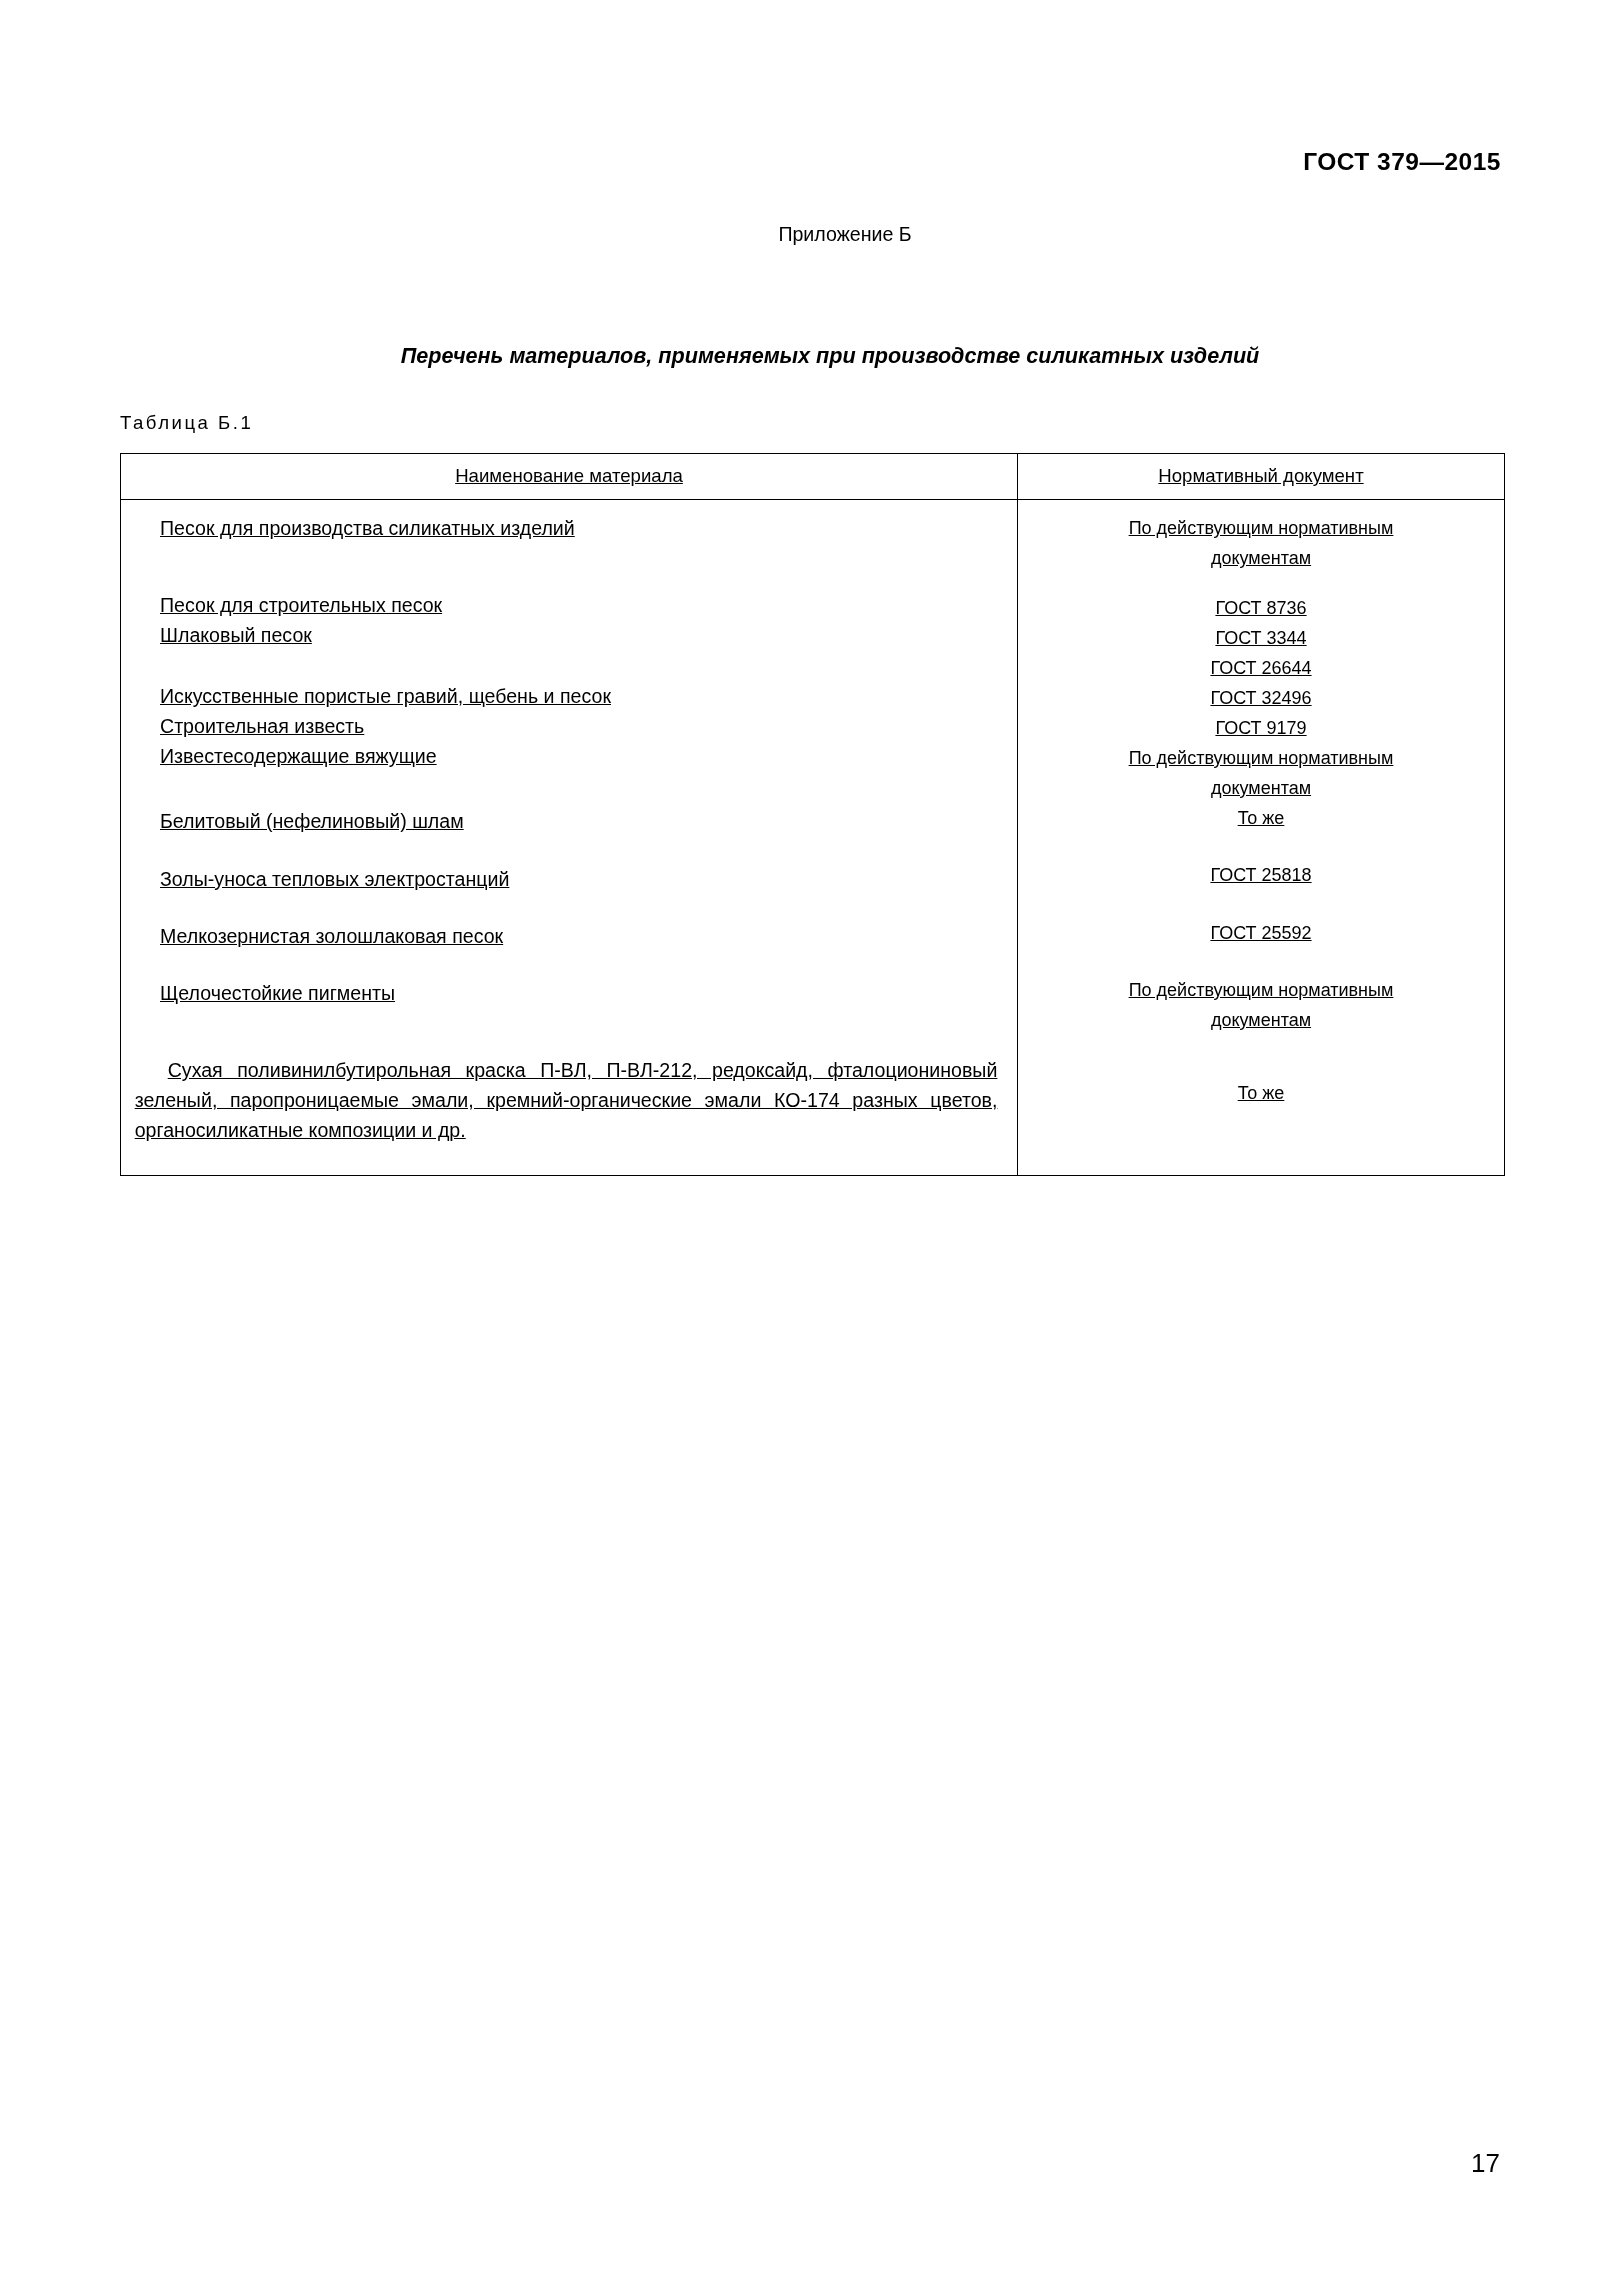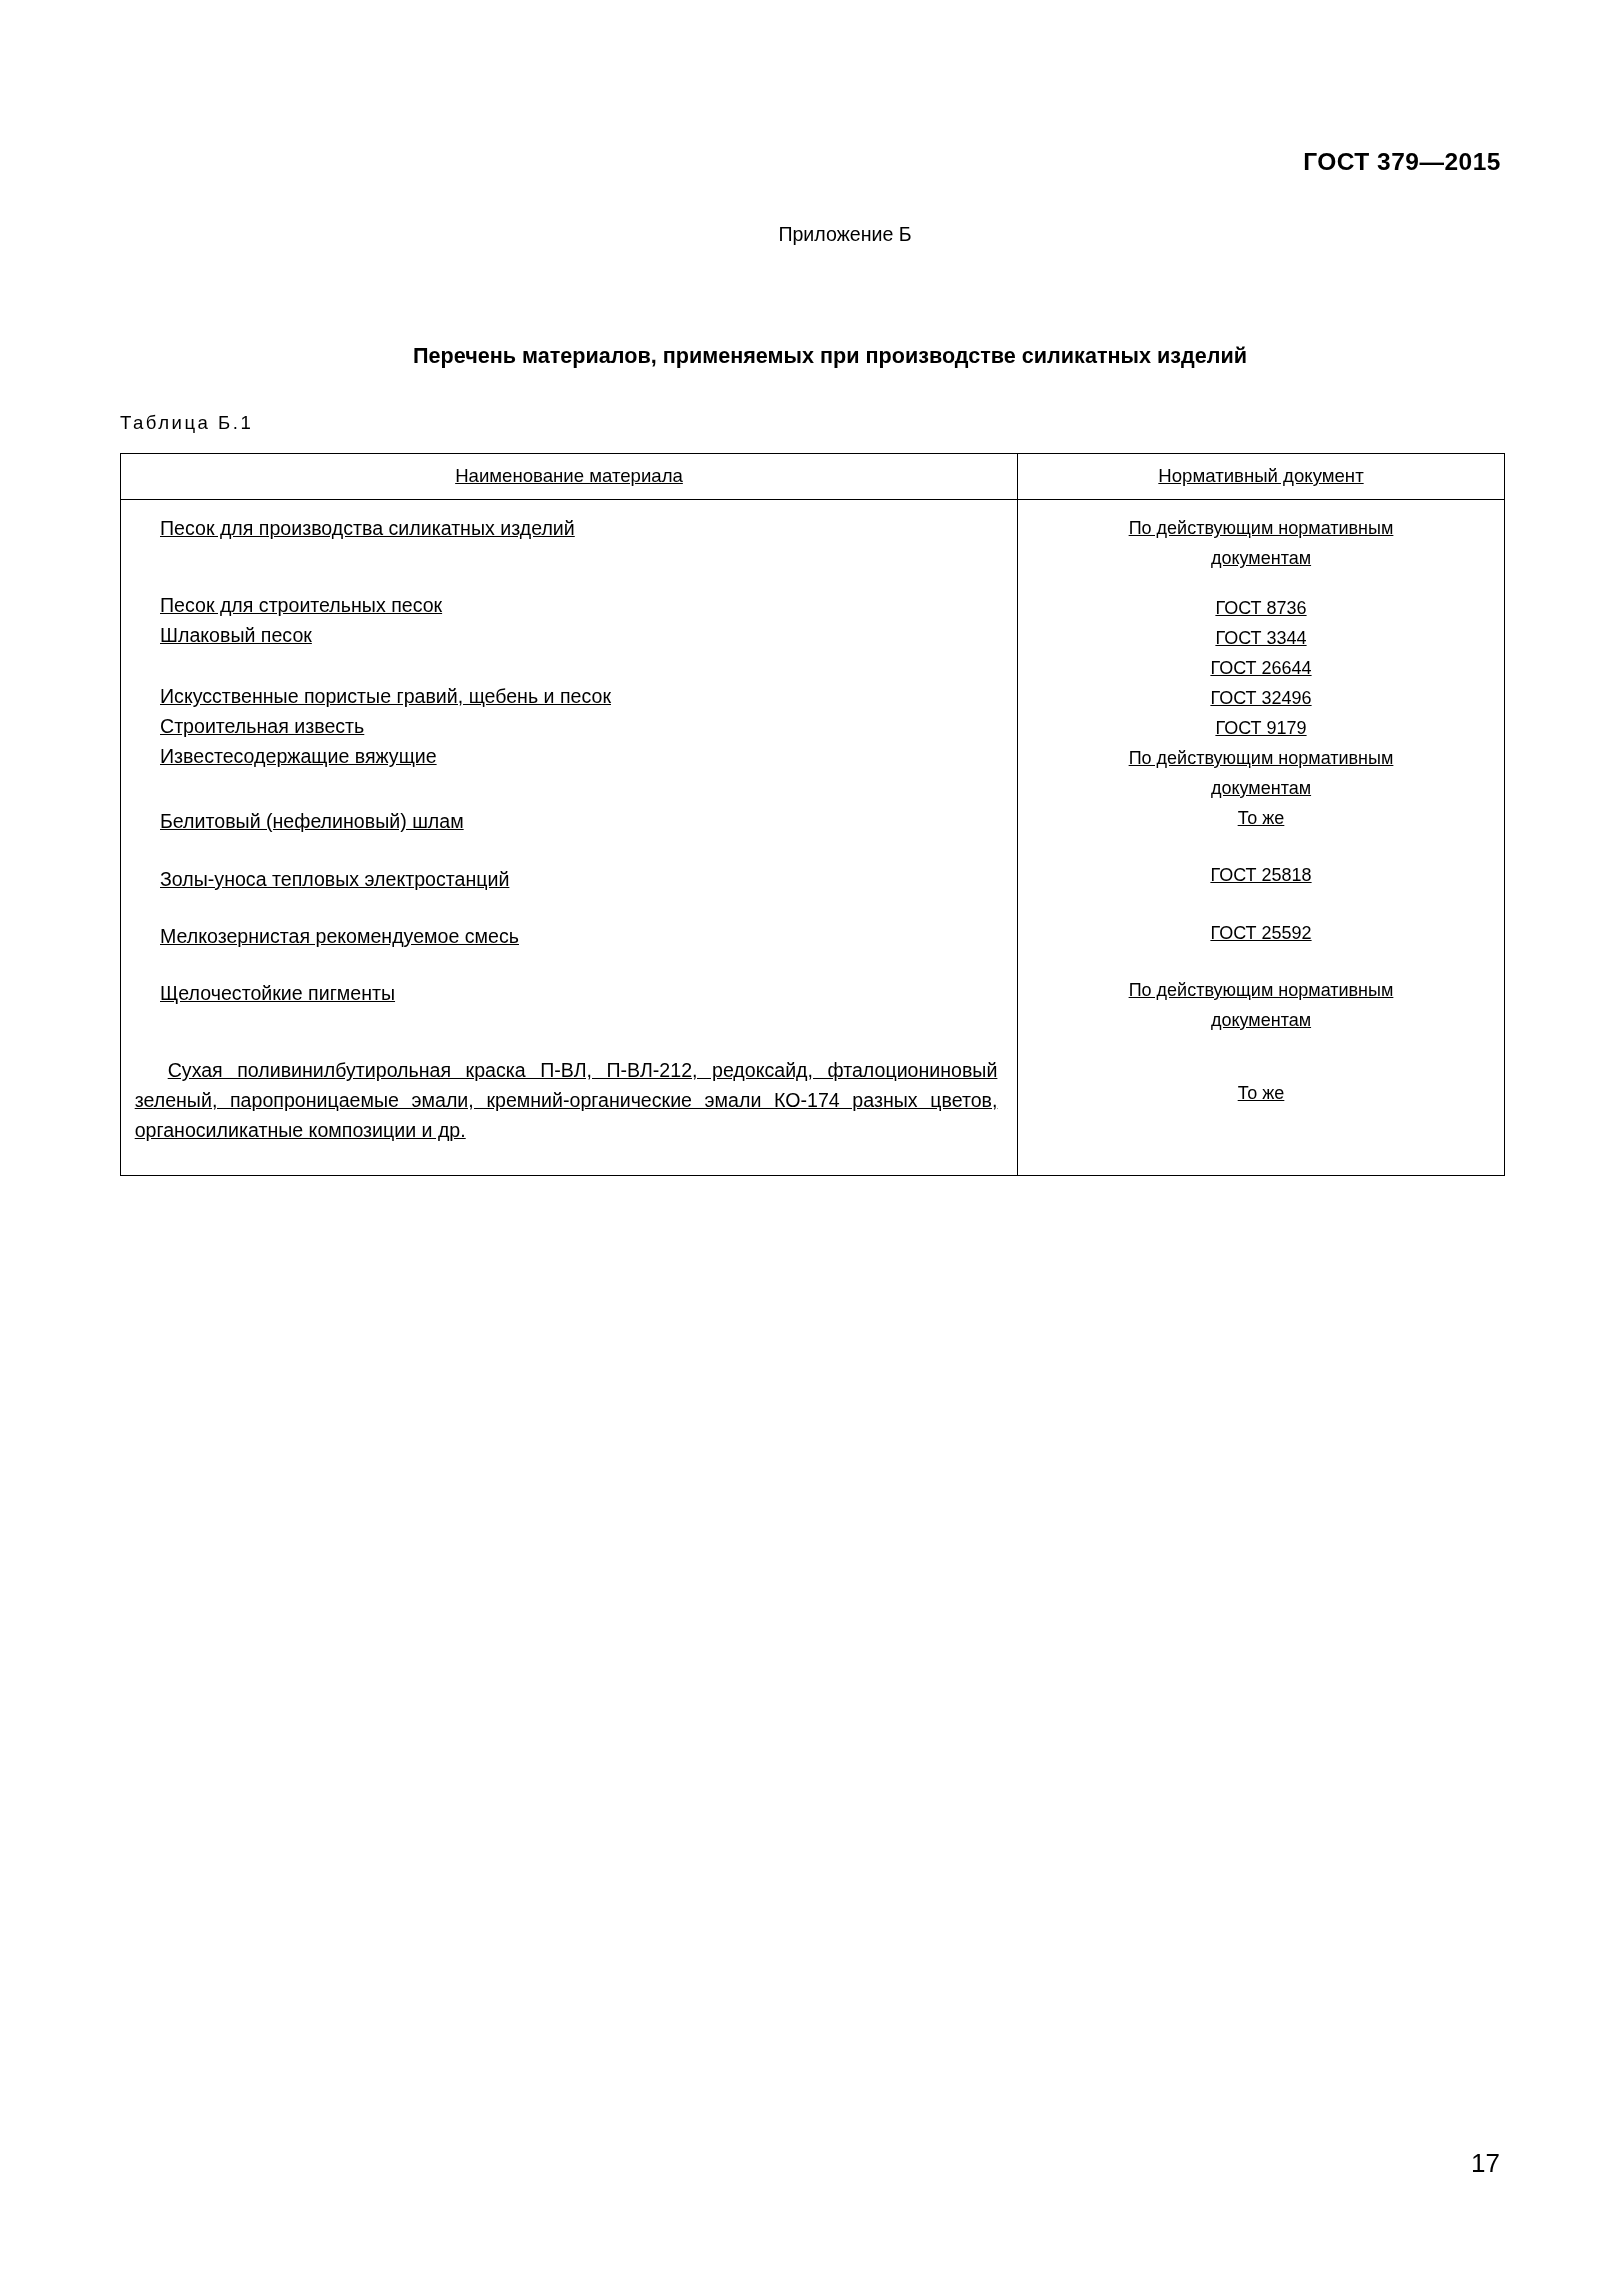--- a/index.html
+++ b/index.html
@@ -49,20 +49,21 @@
   .list-title {
     position: absolute;
     top: 343px;
     left: 0;
     width: 1621px;
     text-align: center;
     font-size: 21.6px;
     font-weight: bold;
     padding-left: 39px;
     box-sizing: border-box;
+    font-style: italic;
   }
   .table-caption {
     position: absolute;
     top: 412px;
     left: 120px;
     font-size: 18.6px;
     letter-spacing: 2.5px;
   }
   table.matrix {
     position: absolute;
@@ -162,21 +163,21 @@
             <div class="row-name">Шлаковый песок</div>
             <div class="spacer-32"></div>
             <div class="row-name">Искусственные пористые гравий, щебень и песок</div>
             <div class="row-name">Строительная известь</div>
             <div class="row-name">Известесодержащие вяжущие</div>
             <div class="spacer-36"></div>
             <div class="row-name">Белитовый (нефелиновый) шлам</div>
             <div class="spacer-28"></div>
             <div class="row-name">Золы-уноса тепловых электростанций</div>
             <div class="spacer-28"></div>
-            <div class="row-name">Мелкозернистая рекомендуемое смесь</div>
+            <div class="row-name">Мелкозернистая золошлаковая песок</div>
             <div class="spacer-28"></div>
             <div class="row-name">Щелочестойкие пигменты</div>
             <div class="spacer-48"></div>
             <div class="row-name indent-para">Сухая поливинилбутирольная краска П-ВЛ, П-ВЛ-212, редоксайд, фталоциониновый зеленый, паропроницаемые эмали, кремний-органические эмали КО-174 разных цветов, органосиликатные композиции и др.</div>
             <div class="spacer-16"></div>
           </div>
         </td>
         <td class="doc-cell">
           <div class="cell-inner">
             <div class="row-doc">По действующим нормативным</div>

